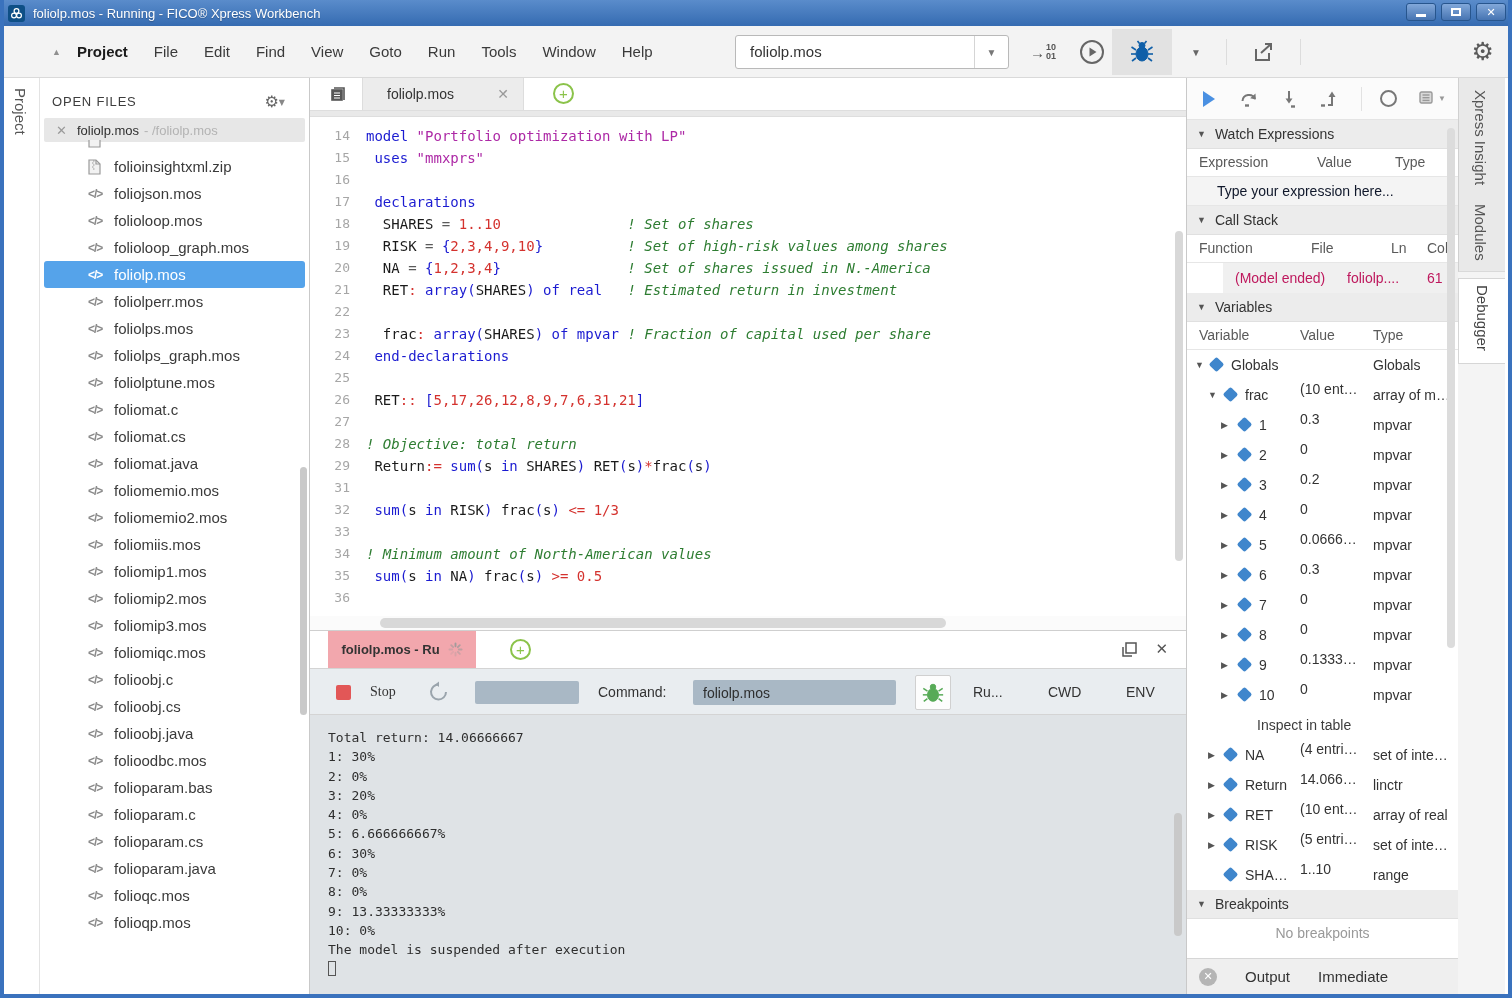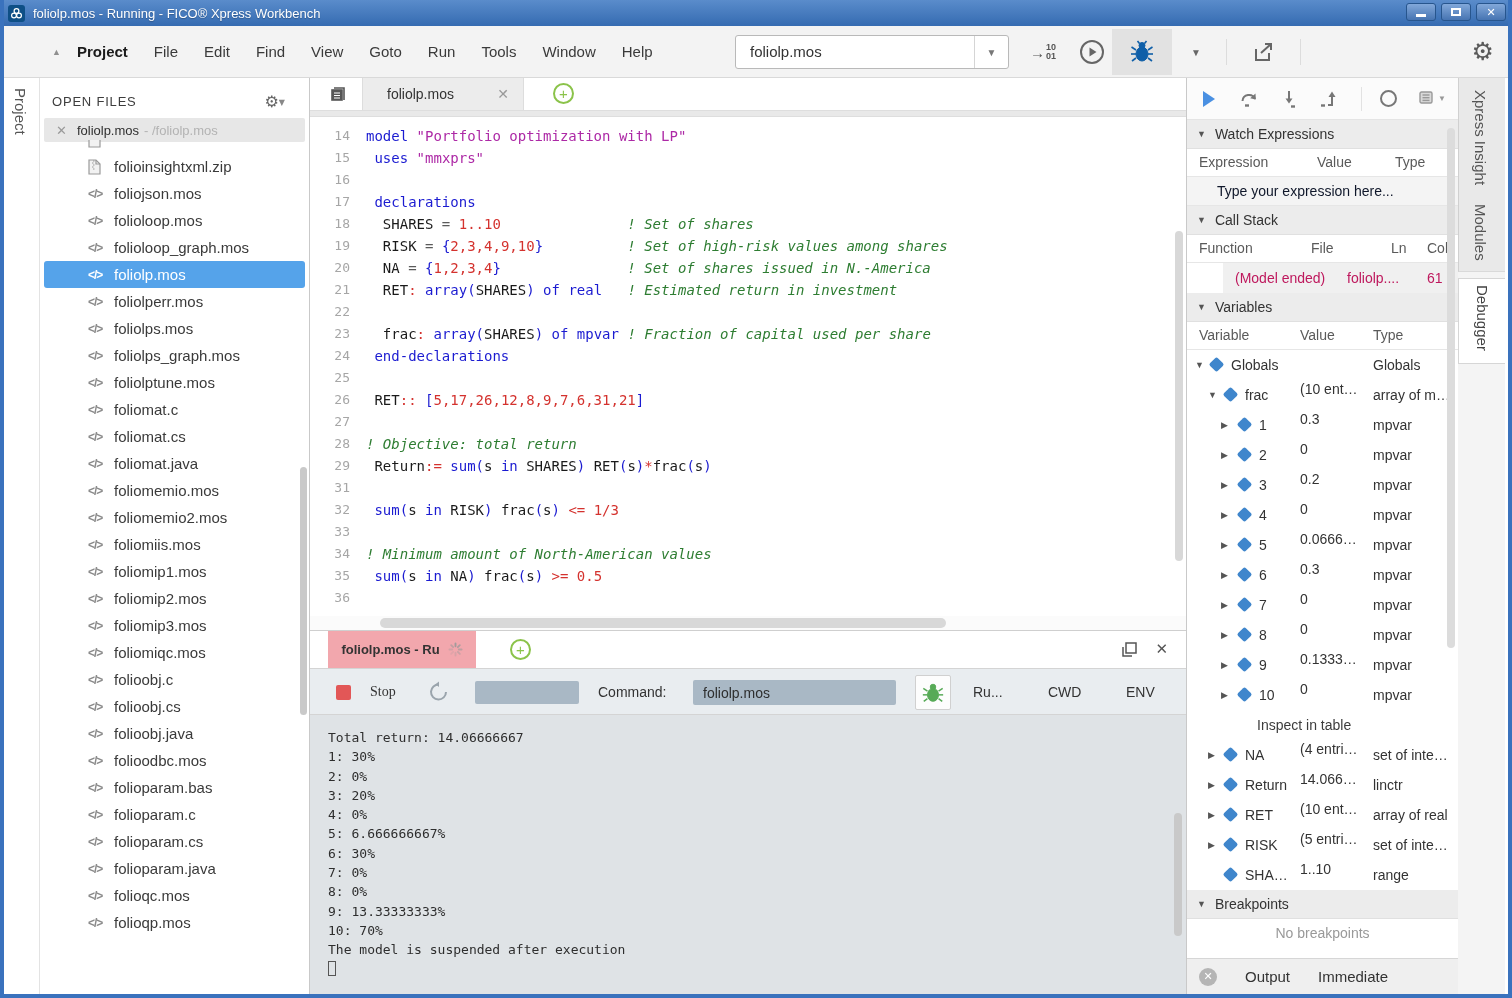--- a/index.html
+++ b/index.html
@@ -620,21 +620,21 @@
               <div>Total return: 14.06666667</div>
               <div>1: 30%</div>
               <div>2: 0%</div>
               <div>3: 20%</div>
               <div>4: 0%</div>
               <div>5: 6.666666667%</div>
               <div>6: 30%</div>
               <div>7: 0%</div>
               <div>8: 0%</div>
               <div>9: 13.33333333%</div>
-              <div>10: 70%</div>
+              <div>10: 0%</div>
               <div>The model is suspended after execution</div>
               <div><span class="out-cursor"></span></div>
               <div class="out-scroll"></div>
             </div>
         </div>
       </div>
 
       <div class="right-panel">
         <div class="dbg-toolbar">
           <div class="dbg-resume"></div>

